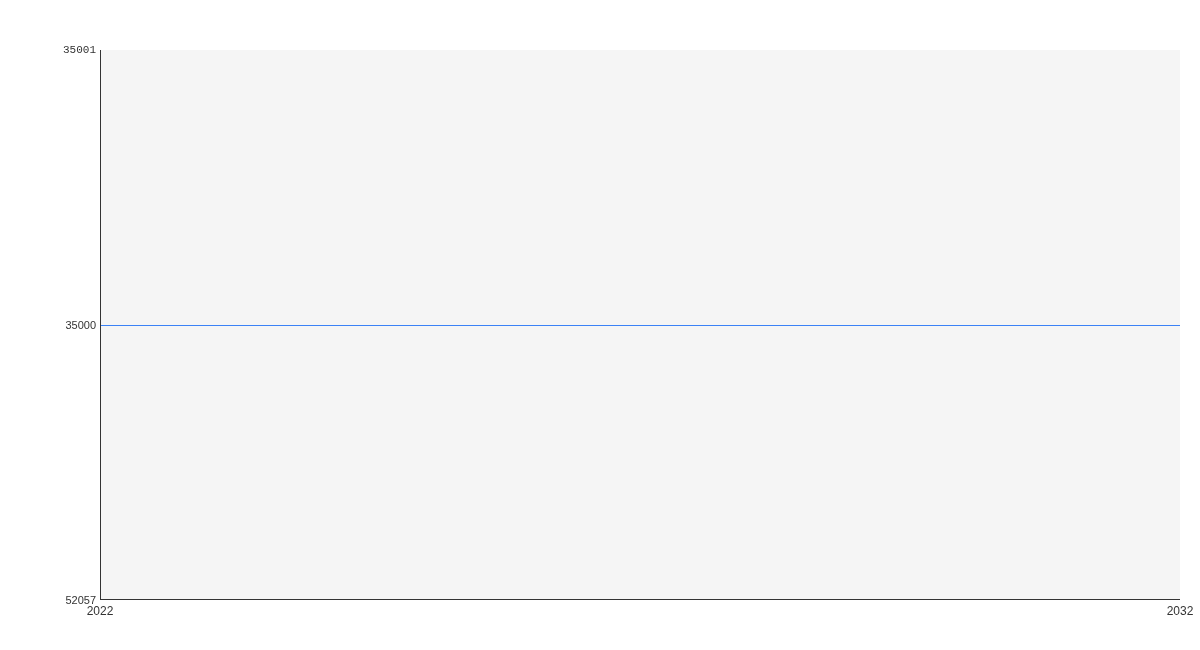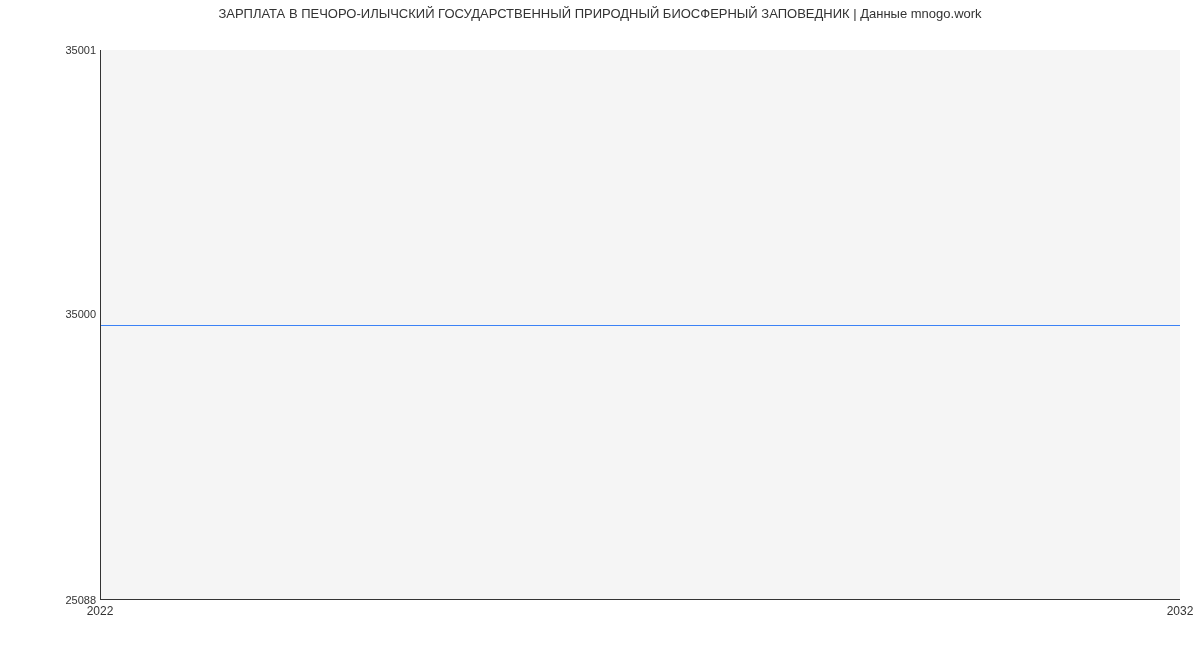--- a/index.html
+++ b/index.html
@@ -66,25 +66,24 @@
     font-size: 12px;
     color: #333;
     transform: translateX(-50%);
   }
 </style>
 </head>
 <body>
 
 <div class="chart-wrap">
 
-  <div class="title">ЗАРПЛАТА В  ПЕЧОРО-ИЛЫЧСКИЙ ГОСУДАРСТВЕННЫЙ ПРИРОДНЫЙ БИОСФЕРНЫЙ ЗАПОВЕДНИК | Данные mnogo.work</div>
 
-  <div class="ytick" style="top:50px;">35001</div>
-  <div class="ytick" style="top:314px;">35000</div>
-  <div class="ytick" style="top:600px;">25088</div>
+  <div class="ytick" style="top:50px;font-family:Liberation Mono, monospace;">35001</div>
+  <div class="ytick" style="top:325px;">35000</div>
+  <div class="ytick" style="top:600px;">52057</div>
 
   <div class="xtick" style="left:100px;">2022</div>
   <div class="xtick" style="left:1180px;">2032</div>
 
   <div class="plot-area">
 
     <div class="hline" style="top:275px;"></div>
 
     <div class="data-line" style="top:275px;"></div>
   </div>

